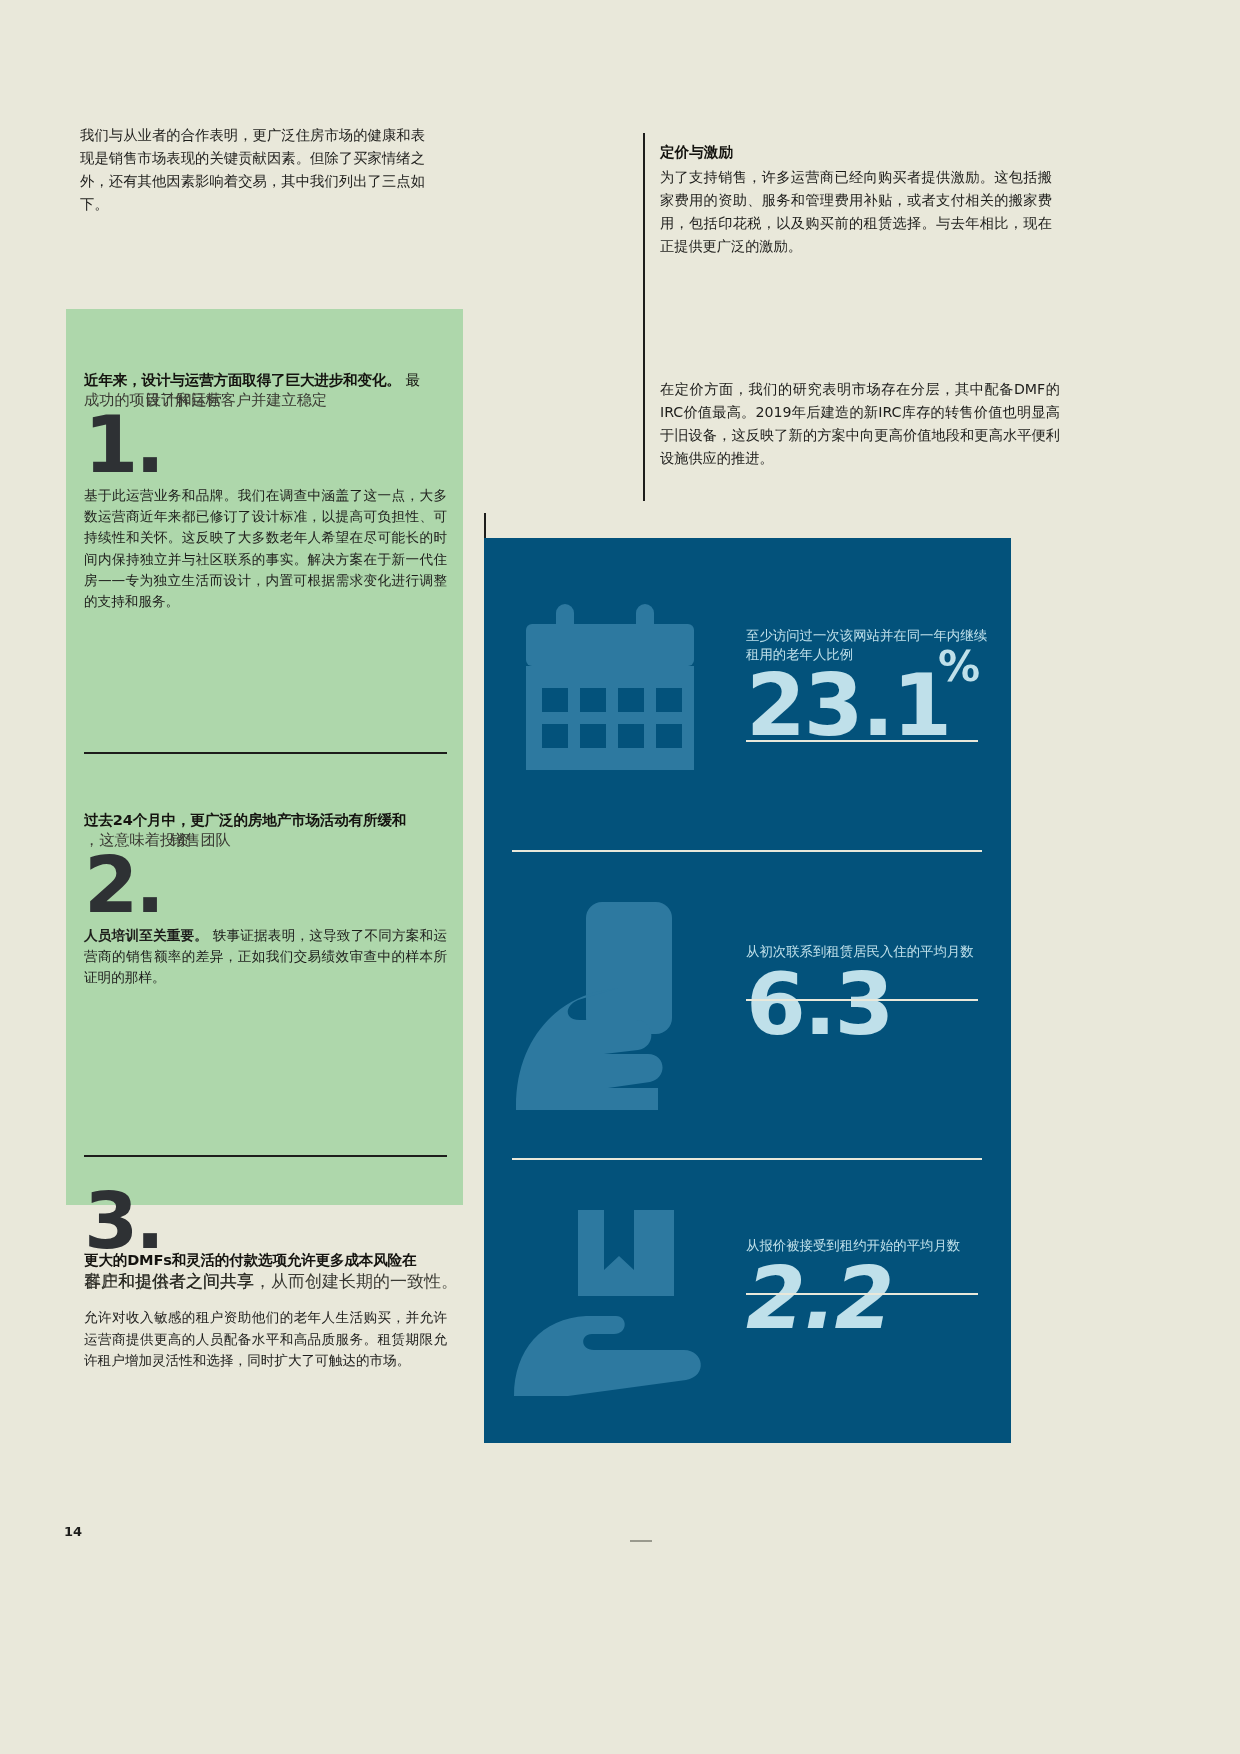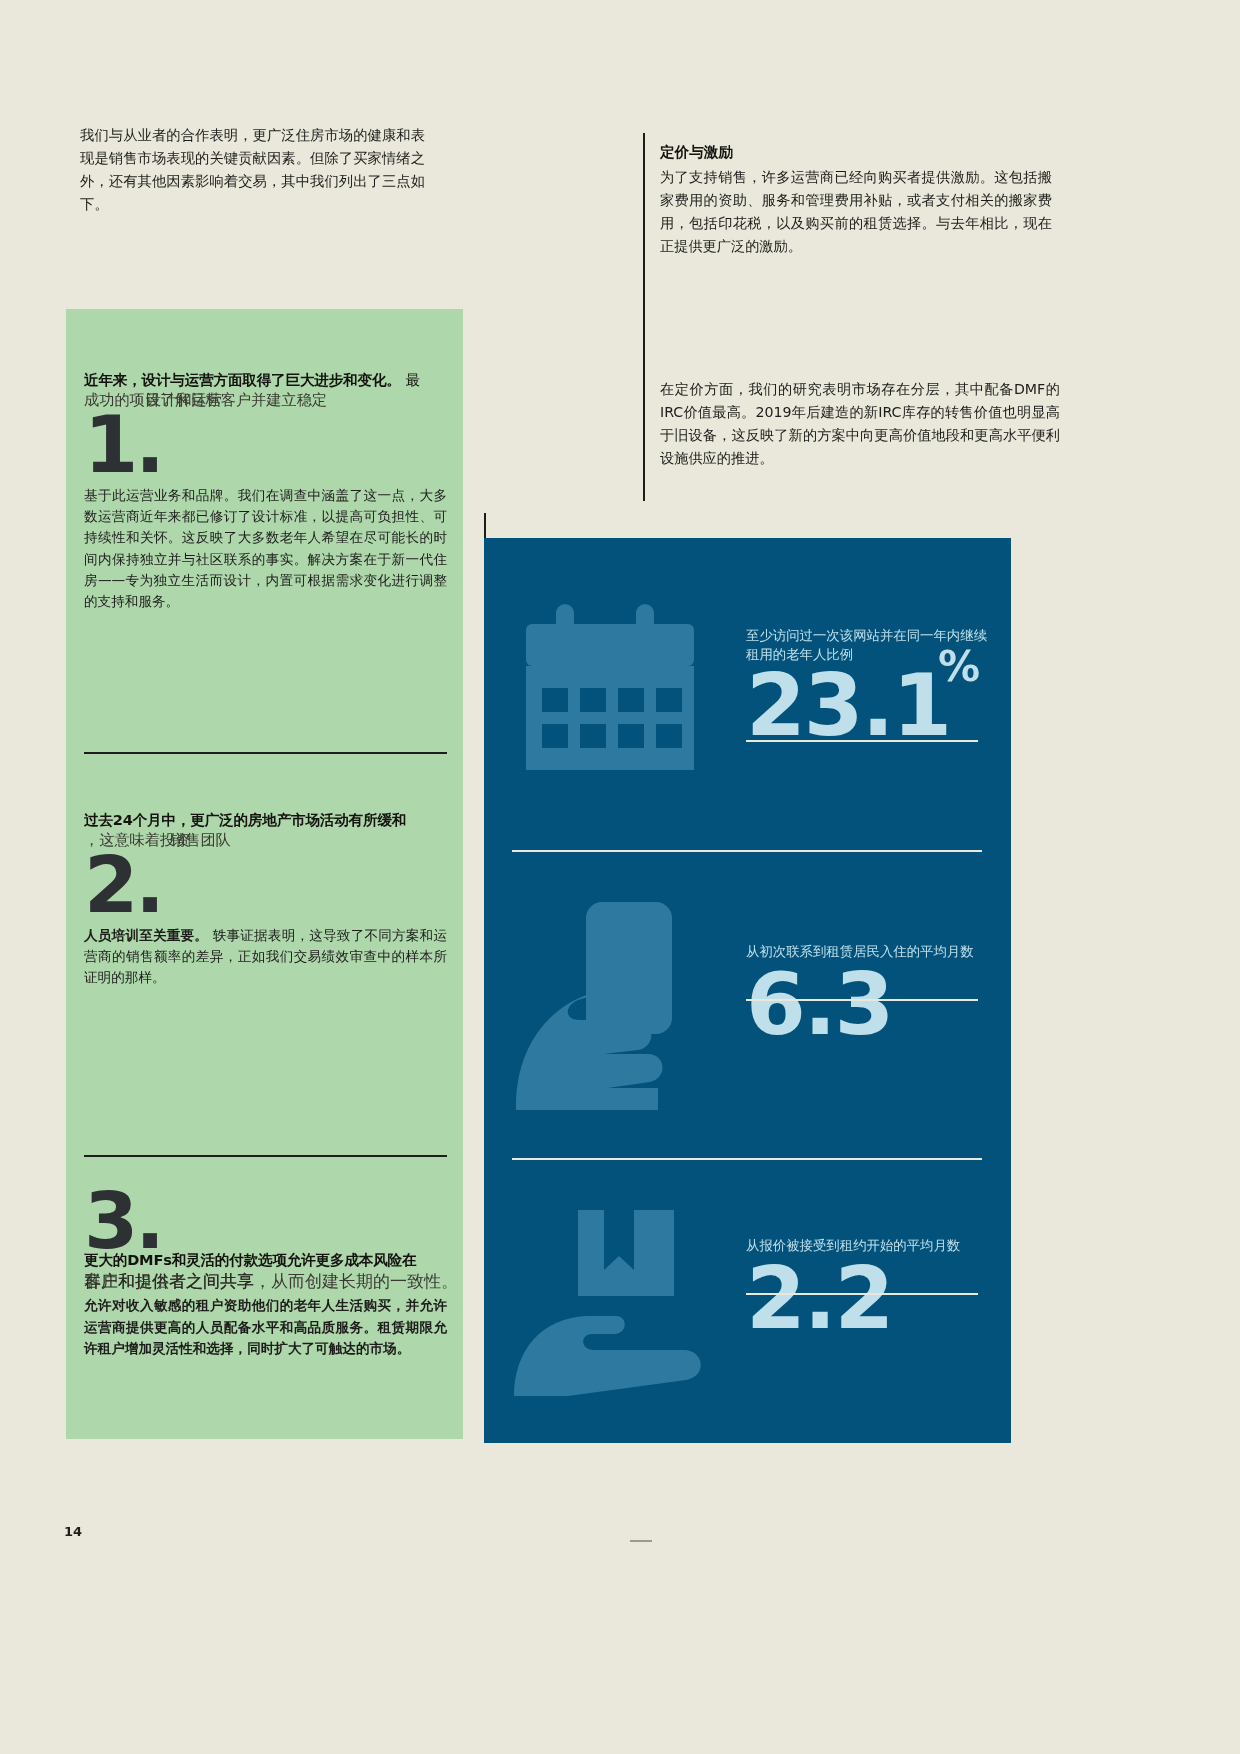--- a/index.html
+++ b/index.html
@@ -14,21 +14,21 @@
 
   
   .intro{
     position:absolute;left:80px;top:124px;width:345px;
     font-size:14.3px;line-height:1.62;color:#1d1d1b;
     text-align:justify;
   }
 
   
   .green-panel{
-    position:absolute;left:66px;top:309px;width:397px;height:1130px;
+    position:absolute;left:66px;top:309px;width:397px;height:896px;
     background:#aed7ab;
   }
 
   .rule{height:2px;background:#1d1d1b;width:100%;}
 
   .blk{position:absolute;left:18px;width:363px;}
 
   .blk-head{
     font-size:14.6px;line-height:1.45;font-weight:bold;color:#14130f;
     letter-spacing:-.2px;
@@ -148,21 +148,21 @@
 
     <div class="rule" style="position:absolute;left:18px;width:363px;top:846px;"></div>
 
     <div class="blk" style="top:880px;">
       <div class="bignum" style="margin-top:0;">3.</div>
       <div class="blk-head" style="margin-top:-6px;">更大的DMFs和灵活的付款选项允许更多成本风险在</div>
       <div class="blk-sub" style="font-size:17px;">
         <span>客户和提供者之间共享，从而创建长期的一致性。</span>
         <span class="over" style="left:0;color:#2b2b24;">群庄和担俗者之间共享</span>
       </div>
-      <div class="blk-body" style="margin-top:2px;font-weight:bold;"><span>允许对收入敏感的租户资助他们的老年人生活购买，并允许运营商提供更高的人员配备水平和高品质服务。租赁期限允许租户增加灵活性和选择，同时扩大了可触达的市场。</span></div>
+      <div class="blk-body" style="margin-top:14px;"><span>允许对收入敏感的租户资助他们的老年人生活购买，并允许运营商提供更高的人员配备水平和高品质服务。租赁期限允许租户增加灵活性和选择，同时扩大了可触达的市场。</span></div>
     </div>
 
   </div>
 
   <div class="blue-panel">
 
     <div class="stat" style="top:0;height:310px;">
       <div class="stat-icon" style="top:58px;">
         <svg width="220" height="200" viewBox="0 0 220 200">
           <rect x="48" y="8" width="18" height="46" rx="9" fill="#2d79a0"></rect>
@@ -215,21 +215,21 @@
         <svg width="230" height="220" viewBox="0 0 230 220">
           <rect x="70" y="10" width="96" height="86" fill="#2d79a0"></rect>
           <path d="M96 10 L126 10 L126 70 L111 56 L96 70 Z" fill="#03527b"></path>
           <path d="M6 196 C6 150 34 118 78 116 L108 116 C120 116 120 134 106 134
                    L84 134 C72 134 72 150 86 150 L176 150 C196 150 200 176 178 180
                    L60 196 Z" fill="#2d79a0"></path>
         </svg>
       </div>
       <div class="stat-text" style="top:72px;">
         <div class="stat-cap">从报价被接受到租约开始的平均月数</div>
-        <div style="position:relative;margin-top:4px;">
+        <div style="position:relative;margin-top:4px;font-style:italic;">
           <div class="stat-val">2.2</div>
           <div class="val-rule" style="top:34px;left:0;"></div>
         </div>
       </div>
     </div>
 
   </div>
 
   <div class="pagenum">14</div>
   <div class="footmark"></div>

